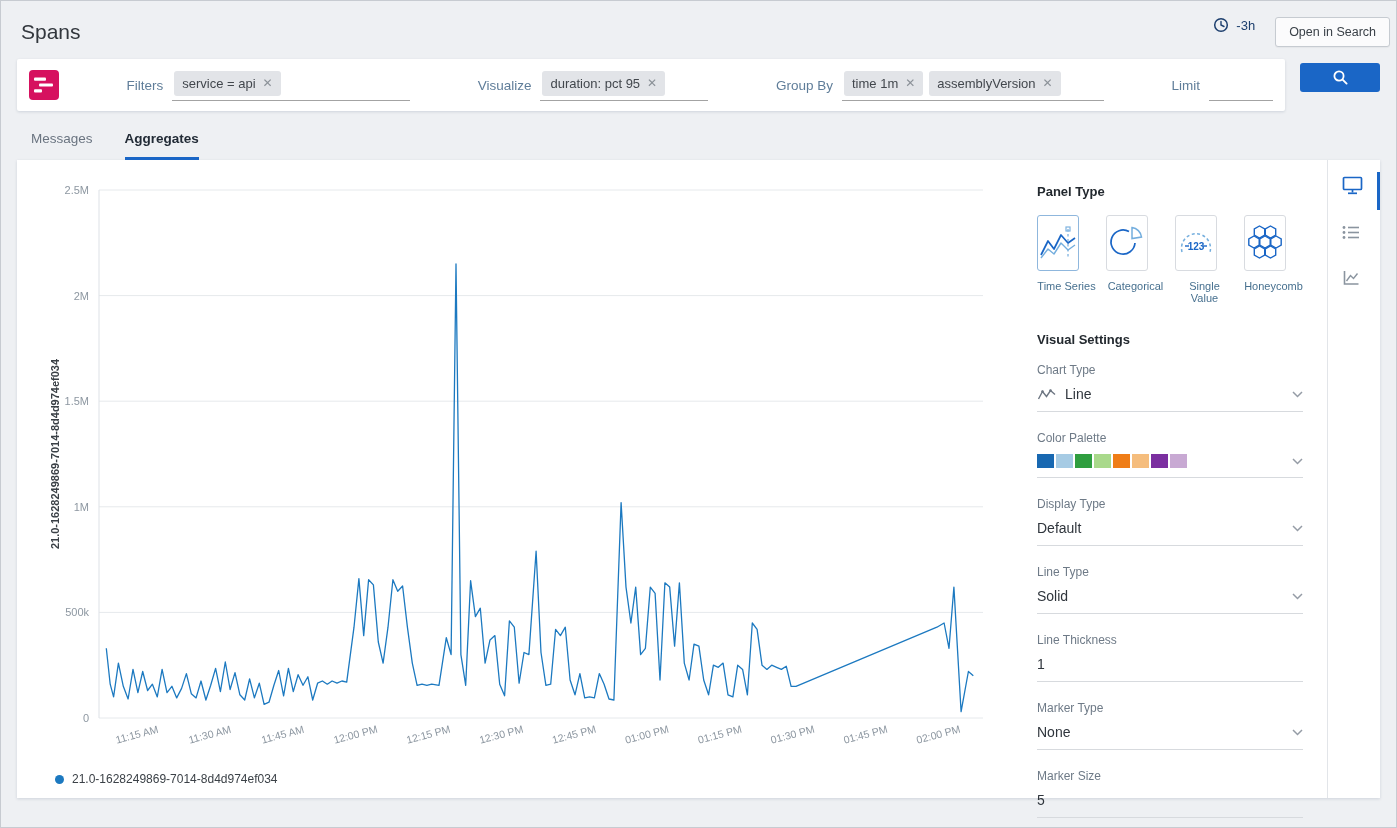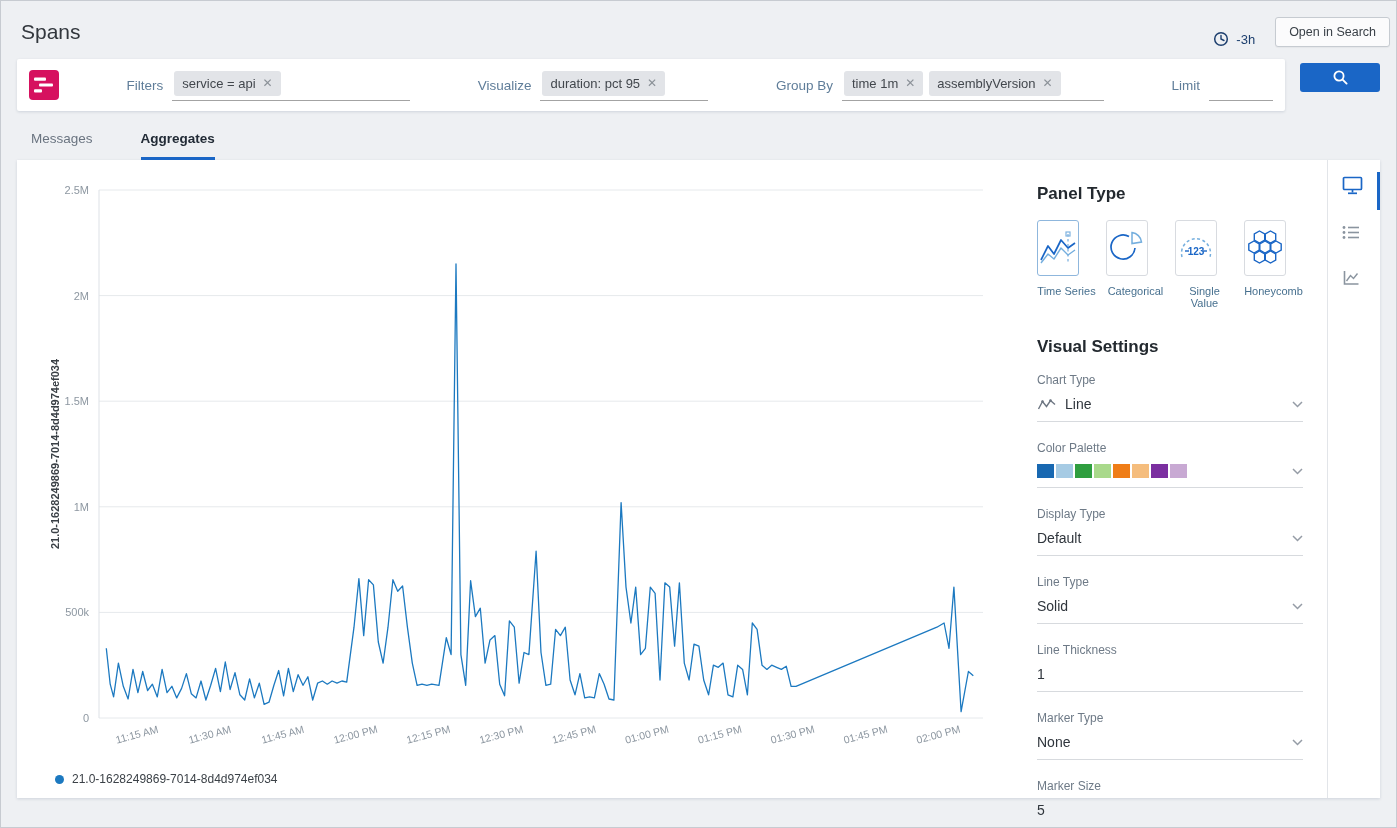--- a/index.html
+++ b/index.html
@@ -8,21 +8,21 @@
     width:1397px; height:828px;
     background:#eef0f3;
     border:1px solid #c7cbd1;
     font-family:"Liberation Sans", sans-serif;
     overflow:hidden;
     color:#33393f;
   }
   
   .header { display:flex; justify-content:space-between; align-items:center; padding:16px 6px 12px 20px; }
   .page-title { font-size:21px; color:#32373d; }
-  .header-right { display:flex; align-items:flex-end; gap:20px; }
+  .header-right { display:flex; align-items:flex-start; gap:20px; }
   .time-range { display:flex; align-items:center; gap:7px; font-size:13px; color:#1d3f6e; cursor:pointer; }
   .btn-open-search {
     background:#fbfbfc; border:1px solid #c6cbd1; border-radius:3px;
     padding:7px 13px; font-size:12.5px; color:#3a4148; cursor:pointer;
     box-shadow:0 1px 1px rgba(0,0,0,.04);
   }
   
   .query-row { display:flex; align-items:flex-start; margin:0 16px; gap:15px; }
   .query-card {
     flex:1; background:#fff; border-radius:2px; height:52px;
@@ -40,40 +40,40 @@
   .chip {
     background:#e2e4e8; border-radius:3px; padding:5px 8px; font-size:13px; color:#42474d;
     display:flex; align-items:center; gap:7px; white-space:nowrap;
   }
   .chip .x { color:#8a9097; font-size:12px; cursor:pointer; line-height:1; }
   .search-btn {
     width:80px; height:29px; margin-top:4px; background:#1a66c6; border:none; border-radius:3px;
     display:flex; align-items:center; justify-content:center; cursor:pointer;
   }
   
-  .tabs { display:flex; gap:48px; padding:20px 16px 0 30px; }
+  .tabs { display:flex; gap:32px; padding:20px 16px 0 30px; }
   .tab { font-size:13.5px; color:#6a7480; padding-bottom:11px; cursor:pointer; }
   .tab.active { color:#222b36; font-weight:bold; border-bottom:3px solid #1a66c6; }
   
   .main-card {
     margin:0 16px 16px; background:#fff; height:638px;
     box-shadow:0 1px 3px rgba(23,43,77,.14);
     display:flex;
   }
   .chart-section { flex:1; position:relative; padding:8px 0 0 4px; }
   .y-axis-rot {
     position:absolute; left:-122px; top:280px; width:280px; text-align:center;
     transform:rotate(-90deg); font-size:11px; font-weight:bold; color:#3a4046; white-space:nowrap;
   }
   .legend { position:absolute; left:34px; bottom:12px; display:flex; align-items:center; gap:8px; cursor:pointer; }
   .legend-dot { width:9px; height:9px; border-radius:50%; background:#1c79c0; }
   .legend-label { font-size:12px; color:#3b4147; }
   
   .settings { width:316px; padding:14px 24px 0 26px; }
-  .panel-heading { font-size:17px; font-weight:bold; color:#23292f; margin:10px 0 16px; }
+  .panel-heading { font-size:13px; font-weight:bold; color:#23292f; margin:10px 0 16px; }
   .ptype-row { display:flex; gap:10px; }
   .ptype { width:62px; text-align:center; cursor:pointer; }
   .ptype-box {
     width:42px; height:56px; background:#fff; border:1px solid #d8dbe0; border-radius:3px;
     display:flex; align-items:center; justify-content:center;
   }
   .ptype.selected .ptype-box { border-color:#8fb7dd; }
   .ptype-label { margin-top:9px; font-size:11px; color:#47708f; }
   .vfield { margin-bottom:19px; }
   .vlabel { font-size:12px; color:#6e7a87; margin-bottom:9px; }

